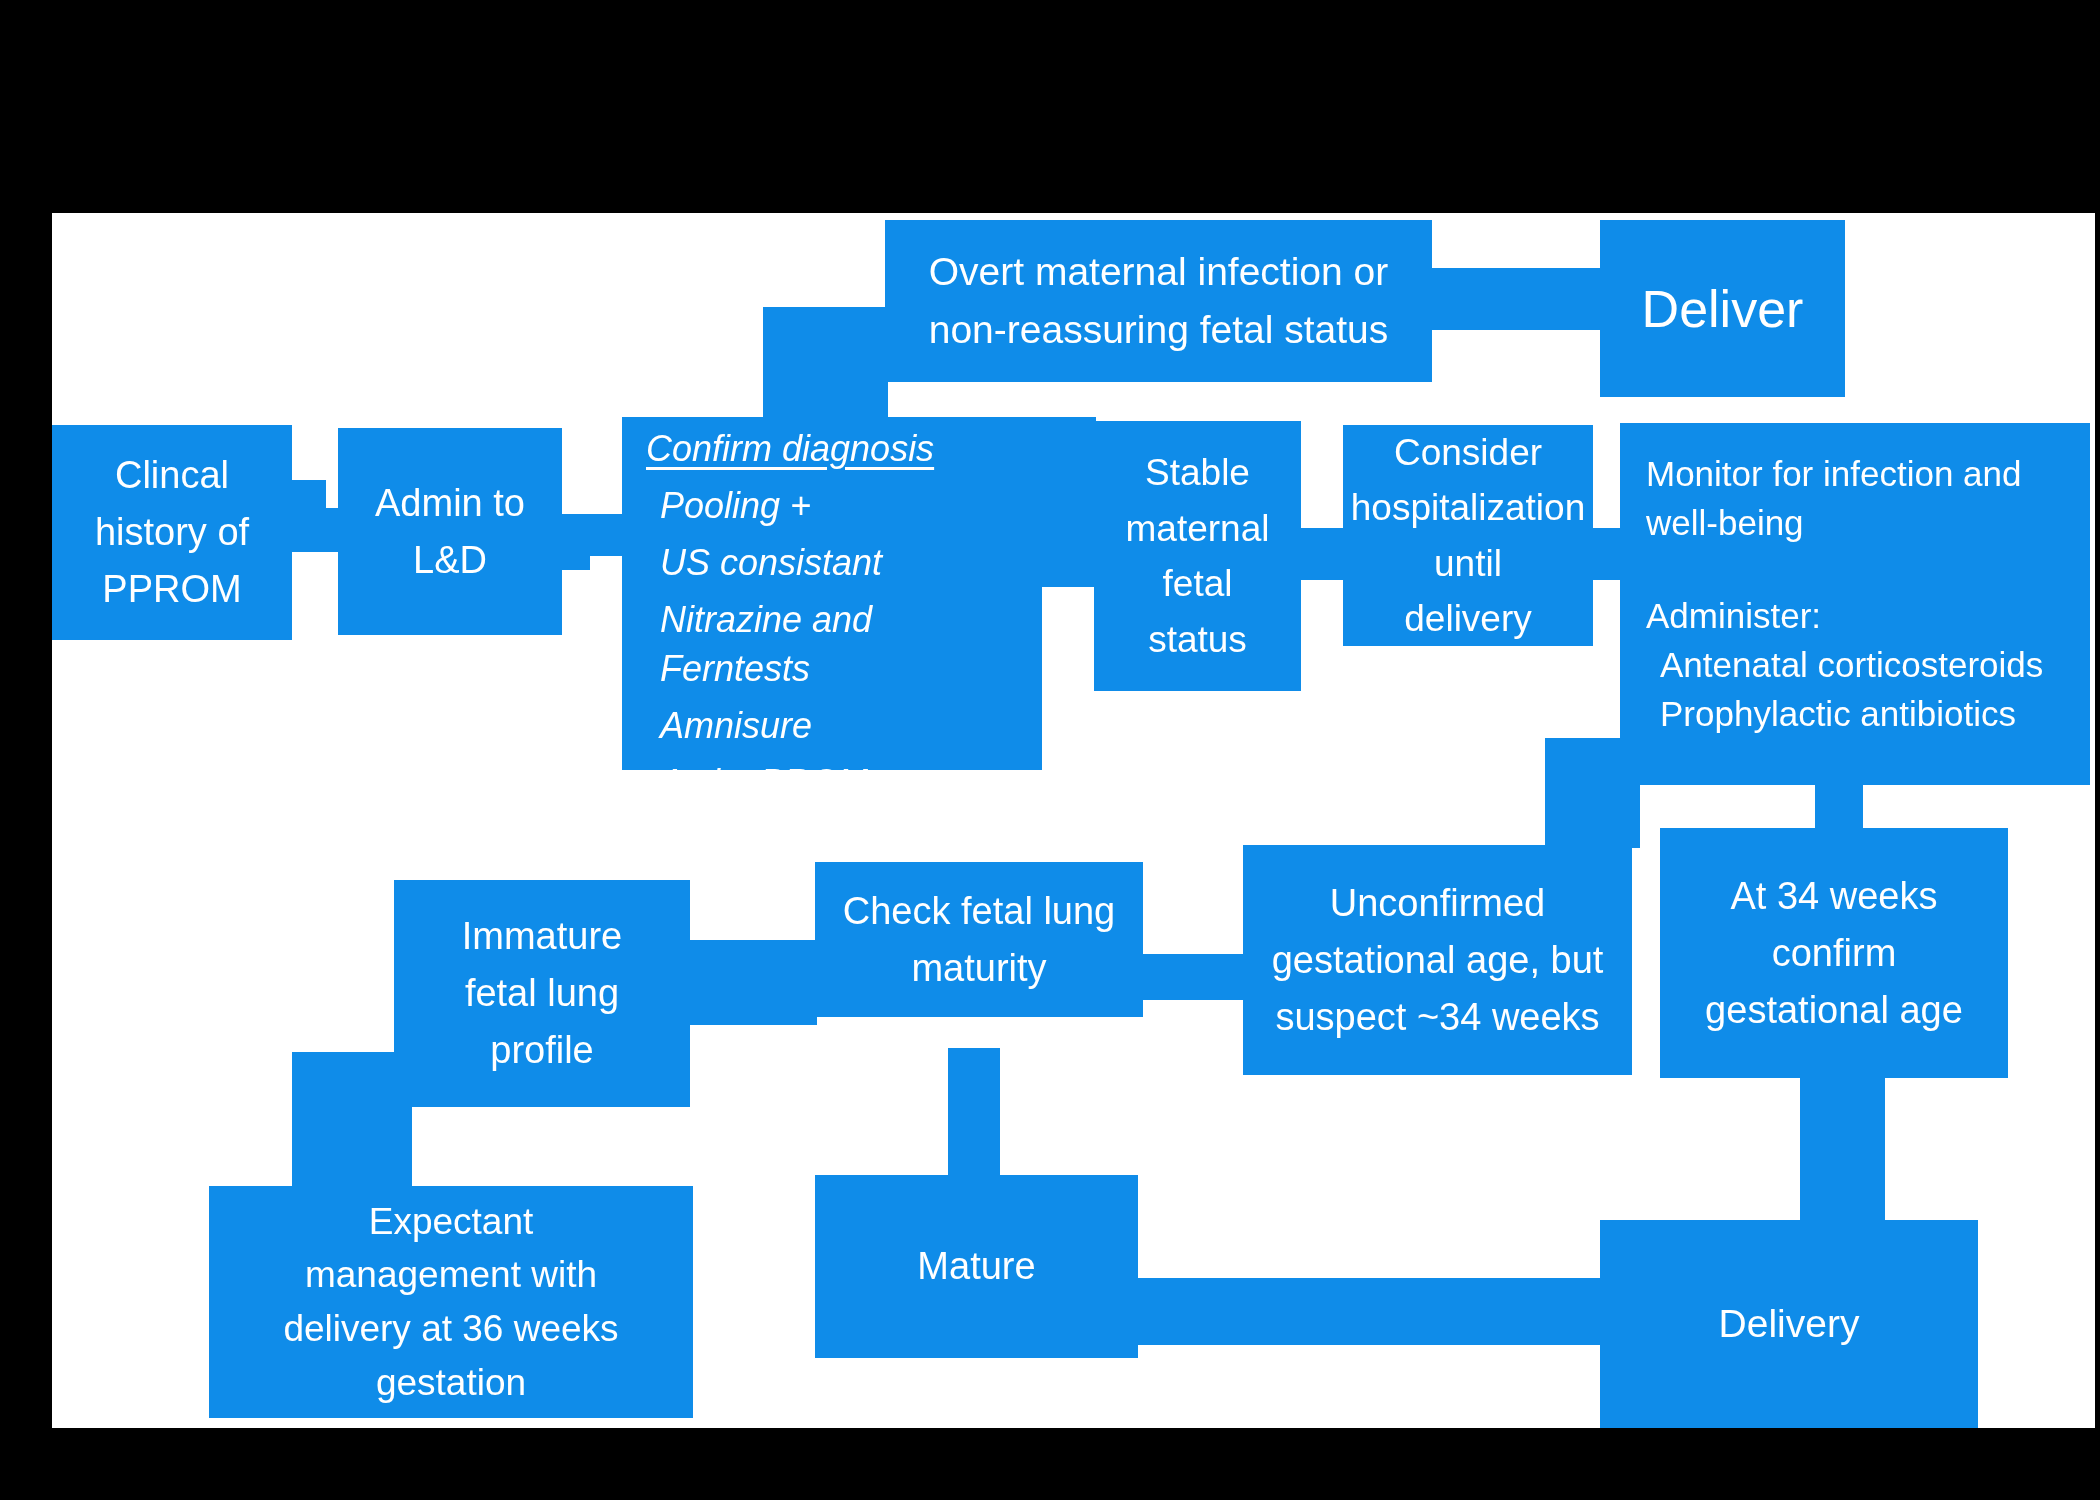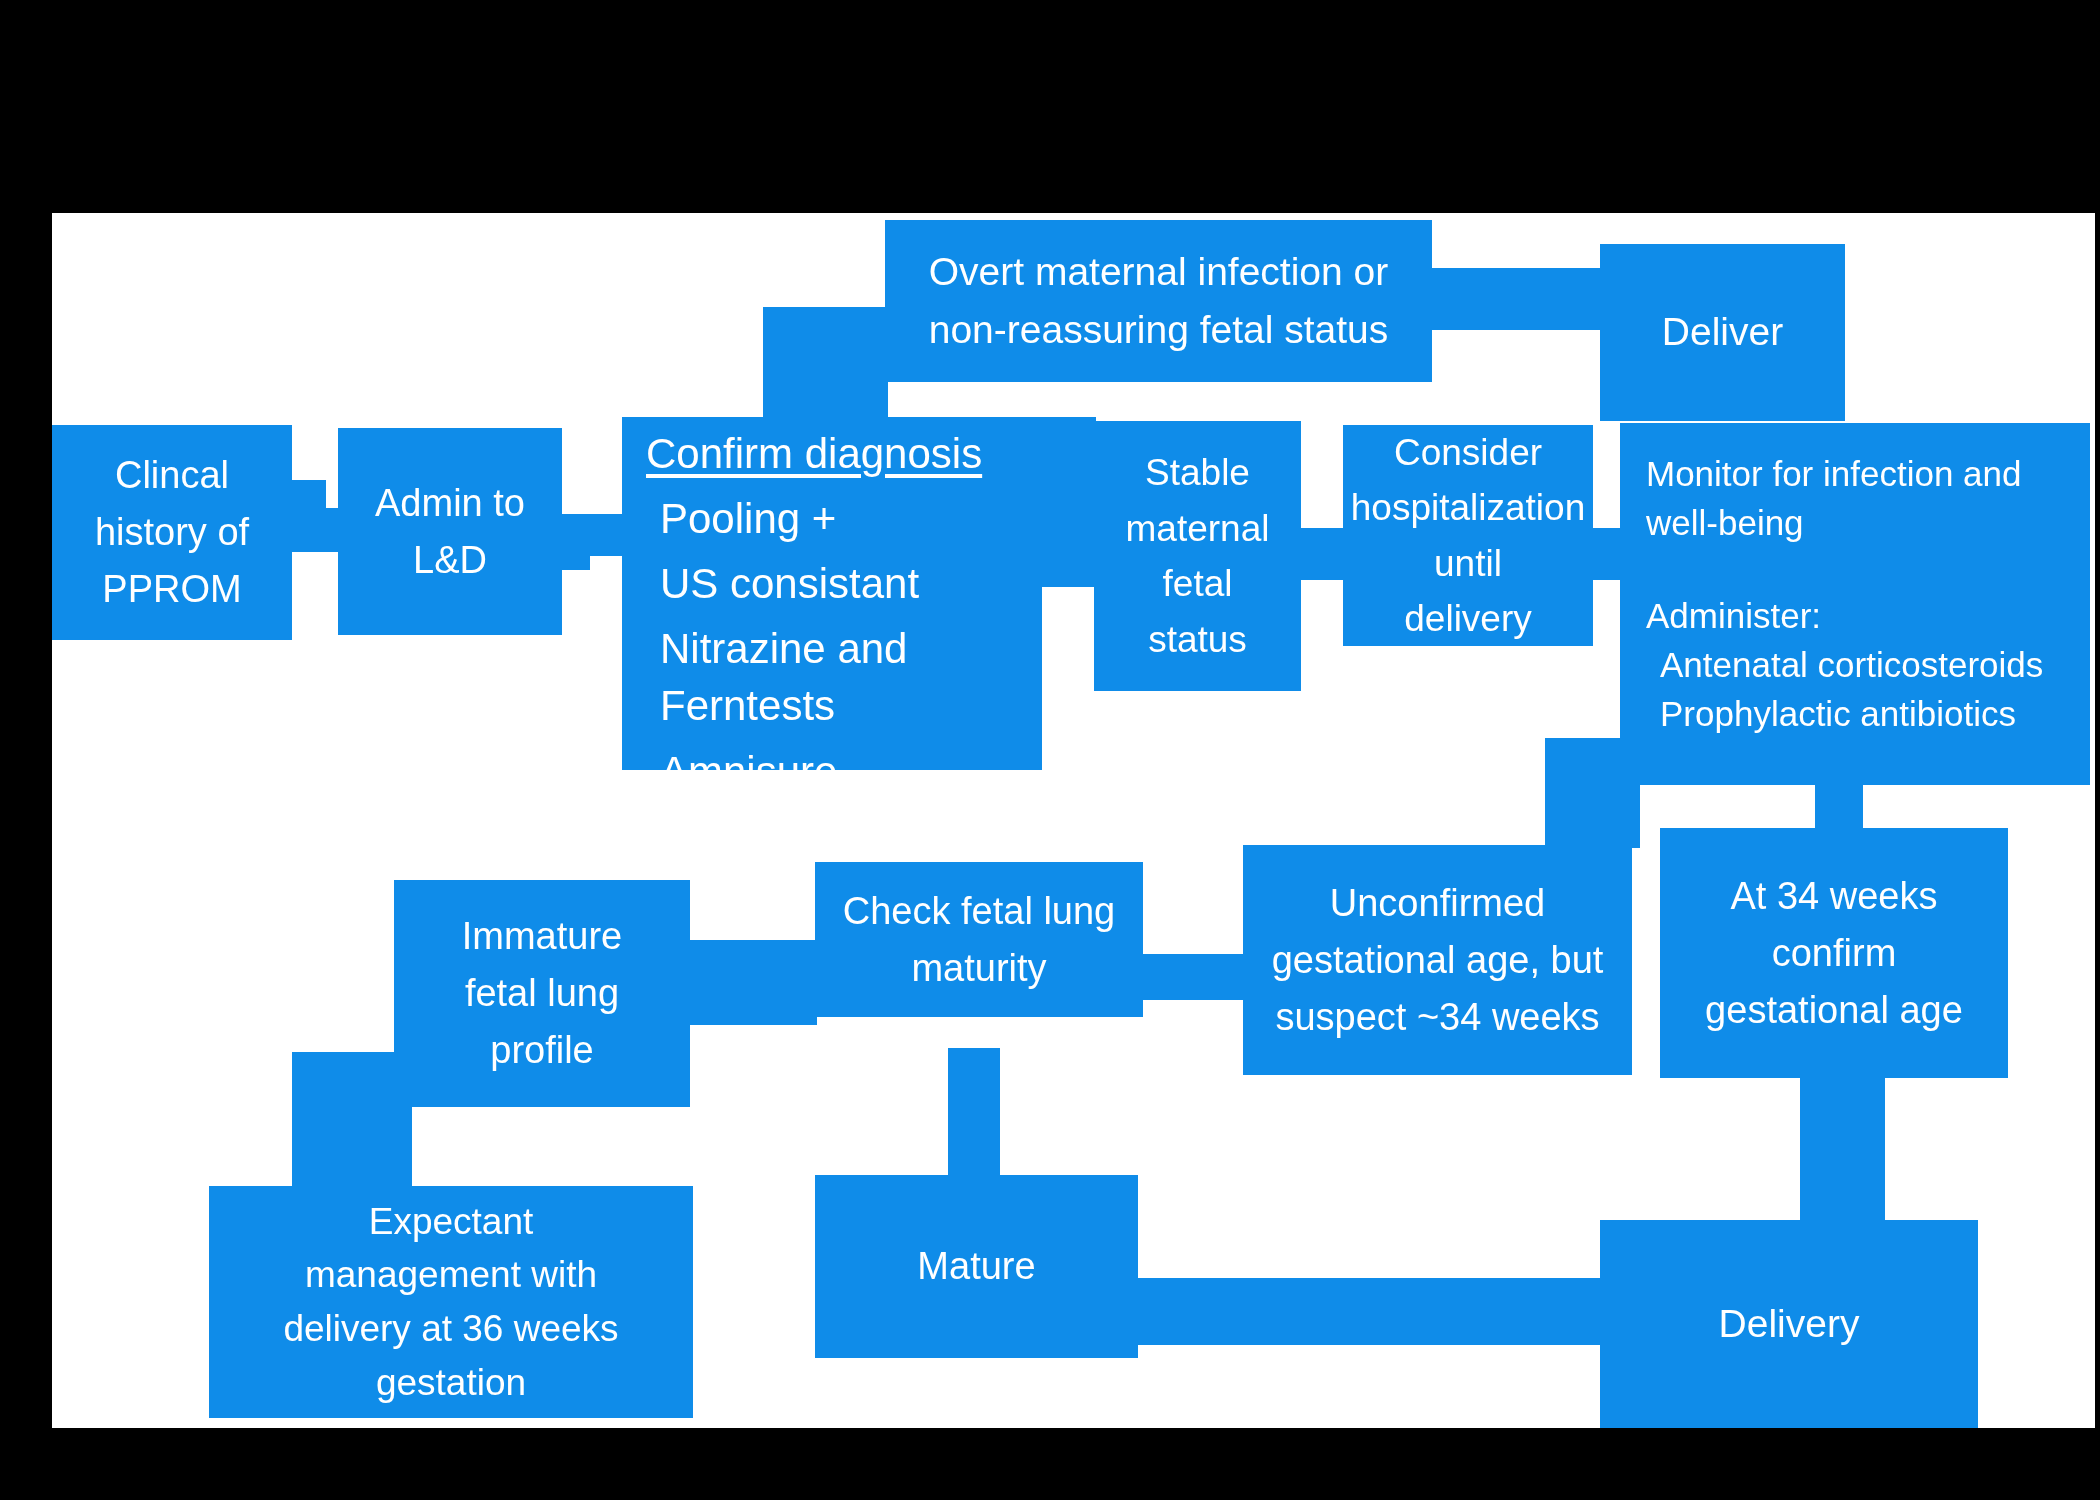--- a/index.html
+++ b/index.html
@@ -57,36 +57,36 @@
     <span class="label">Clincal
 history of
 PPROM</span>
   </div>
 
   <div class="node" style="left:338px; top:428px; width:224px; height:207px; font-size:38px;">
     <span class="label">Admin to
 L&amp;D</span>
   </div>
 
-  <div class="node listbox" style="left:622px; top:417px; width:420px; height:353px; font-size:42px; padding:8px 10px 16px 24px;">
+  <div class="node listbox" style="left:622px; top:417px; width:420px; height:353px; font-size:36px; padding:8px 10px 16px 24px;font-style:italic;">
     <div class="box-title">Confirm diagnosis</div>
     <div class="list-item">Pooling +</div>
     <div class="list-item">US consistant</div>
     <div class="list-item">Nitrazine and Ferntests</div>
     <div class="list-item">Amnisure</div>
     <div class="list-item">Actim PROM</div>
     <div class="list-item">ROM Plus</div>
   </div>
 
   <div class="node" style="left:885px; top:220px; width:547px; height:162px; font-size:39px;">
     <span class="label">Overt maternal infection or
 non-reassuring fetal status</span>
   </div>
 
-  <div class="node" style="left:1600px; top:220px; width:245px; height:177px; font-size:39px;margin-top:24px;">
+  <div class="node" style="left:1600px; top:220px; width:245px; height:177px; font-size:52px;">
     <span class="label">Deliver</span>
   </div>
 
   <div class="node" style="left:1094px; top:421px; width:207px; height:270px; font-size:37px;">
     <span class="label">Stable
 maternal
 fetal
 status</span>
   </div>
 

